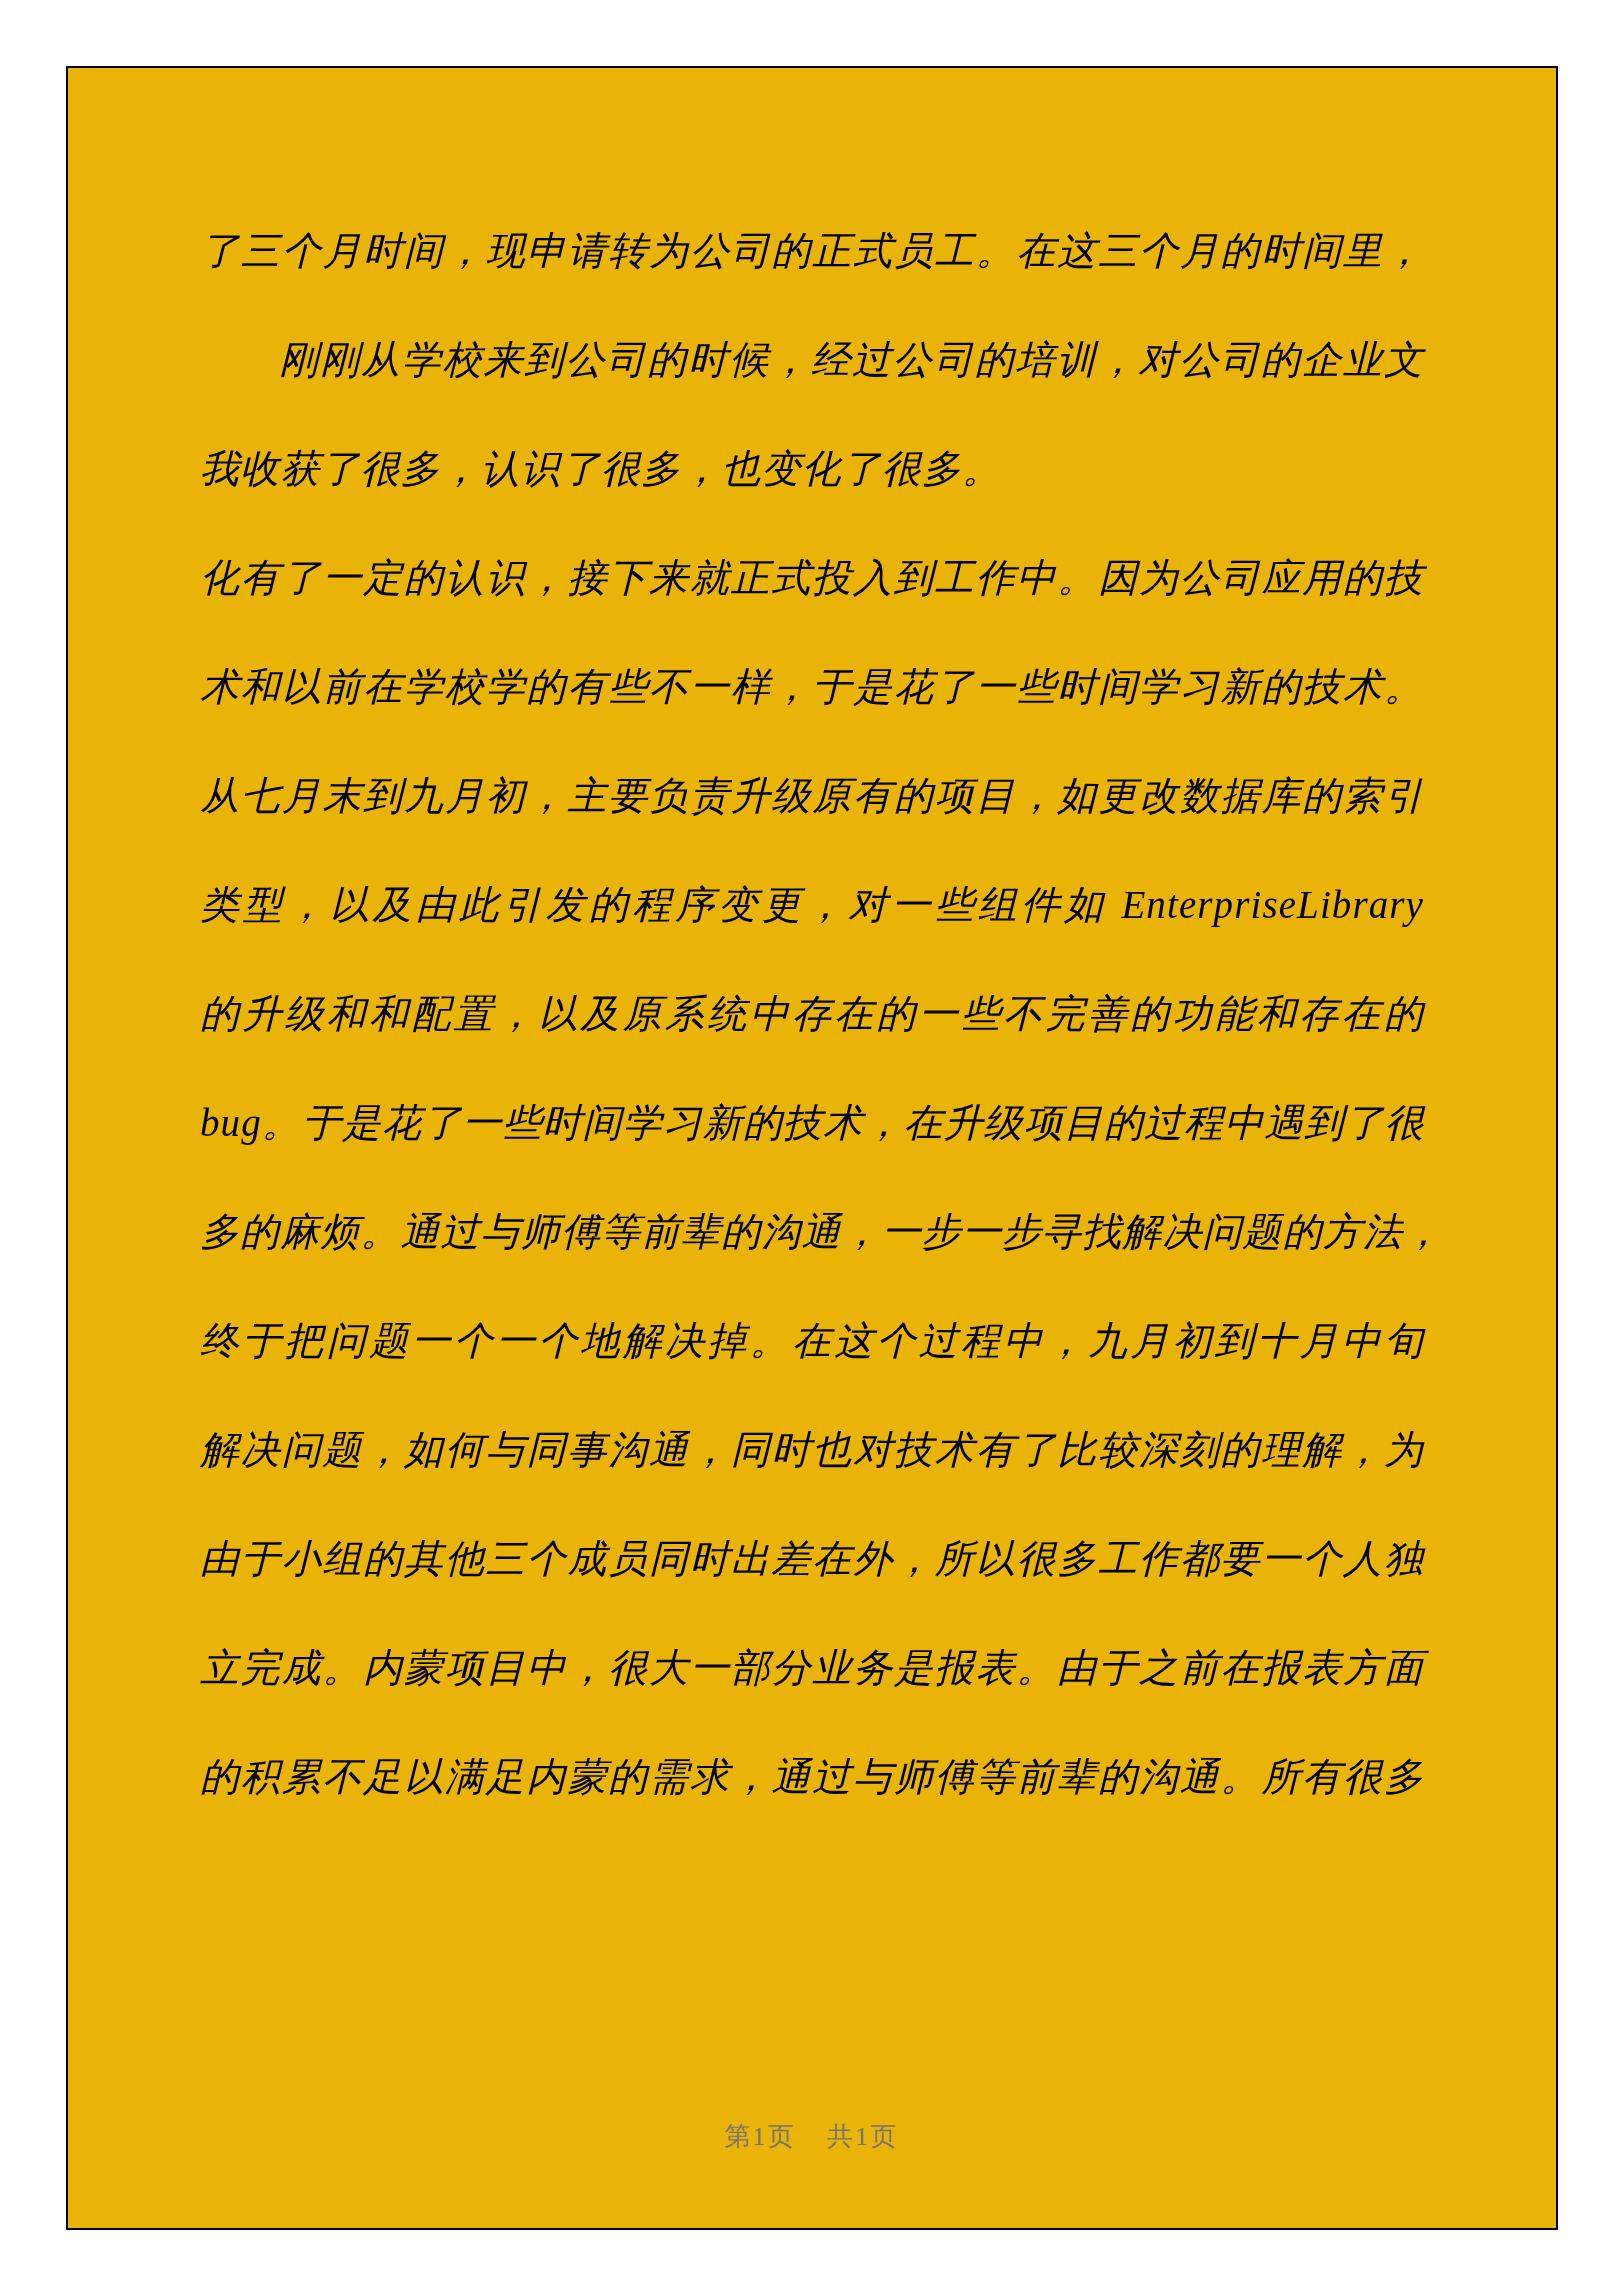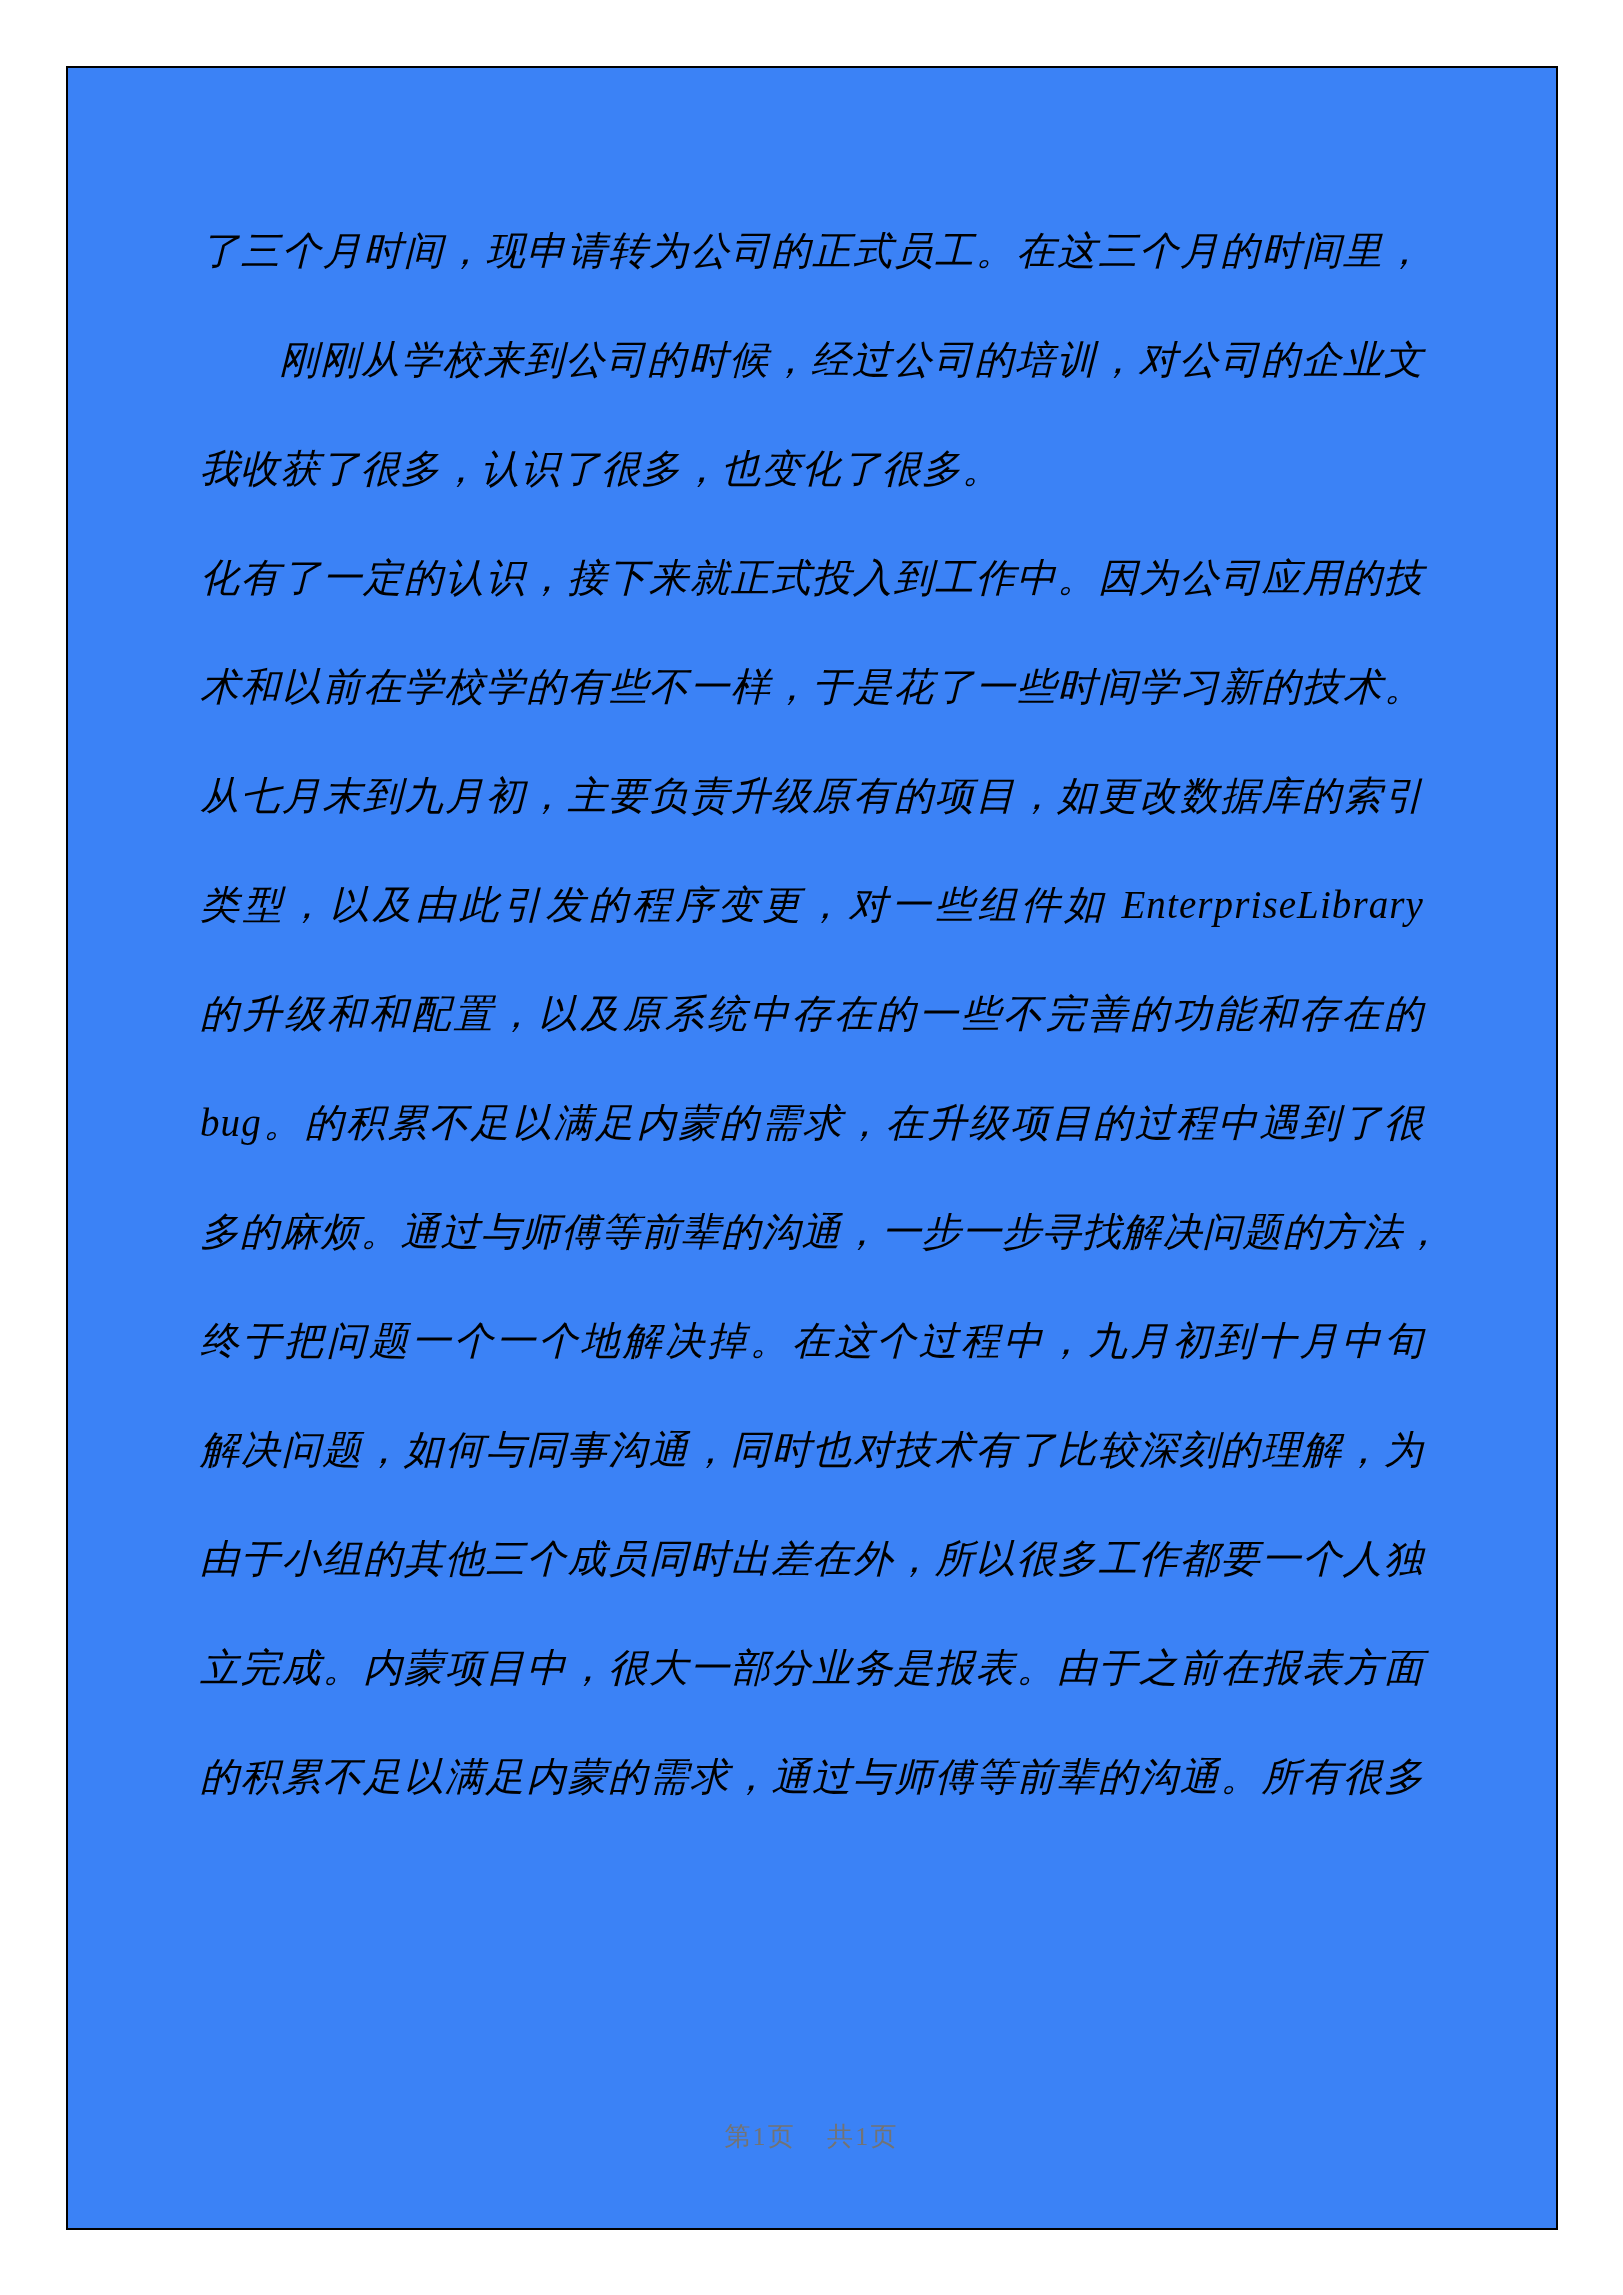--- a/index.html
+++ b/index.html
@@ -22,21 +22,21 @@
   }
   .page-border {
     position: absolute;
     left: 66px;
     top: 66px;
     width: 1492px;
     height: 2164px;
     border: 2.2px solid #000000;
     box-sizing: border-box;
     padding: 128px 132px 0 132px;
-    background: #3b82f6;
+    background: #eab308;
   }
   .content {
     width: 100%;
   }
   .line {
     font-size: 39px;
     line-height: 109px;
     font-style: italic;
     letter-spacing: 1.1px;
     color: #000000;
@@ -73,21 +73,21 @@
   <div class="page-border">
     <div class="content">
       <div class="line">了三个月时间，现申请转为公司的正式员工。在这三个月的时间里，</div>
       <div class="line indent">刚刚从学校来到公司的时候，经过公司的培训，对公司的企业文</div>
       <div class="line plain">我收获了很多，认识了很多，也变化了很多。</div>
       <div class="line">化有了一定的认识，接下来就正式投入到工作中。因为公司应用的技</div>
       <div class="line">术和以前在学校学的有些不一样，于是花了一些时间学习新的技术。</div>
       <div class="line">从七月末到九月初，主要负责升级原有的项目，如更改数据库的索引</div>
       <div class="line">类型，以及由此引发的程序变更，对一些组件如 EnterpriseLibrary</div>
       <div class="line">的升级和和配置，以及原系统中存在的一些不完善的功能和存在的</div>
-      <div class="line">bug。的积累不足以满足内蒙的需求，在升级项目的过程中遇到了很</div>
+      <div class="line">bug。于是花了一些时间学习新的技术，在升级项目的过程中遇到了很</div>
       <div class="line">多的麻烦。通过与师傅等前辈的沟通，一步一步寻找解决问题的方法，</div>
       <div class="line">终于把问题一个一个地解决掉。在这个过程中，九月初到十月中旬</div>
       <div class="line">解决问题，如何与同事沟通，同时也对技术有了比较深刻的理解，为</div>
       <div class="line">由于小组的其他三个成员同时出差在外，所以很多工作都要一个人独</div>
       <div class="line">立完成。内蒙项目中，很大一部分业务是报表。由于之前在报表方面</div>
       <div class="line">的积累不足以满足内蒙的需求，通过与师傅等前辈的沟通。所有很多</div>
     </div>
   </div>
   <div class="footer">
     <span>第1页</span><span class="gap">共1页</span>

